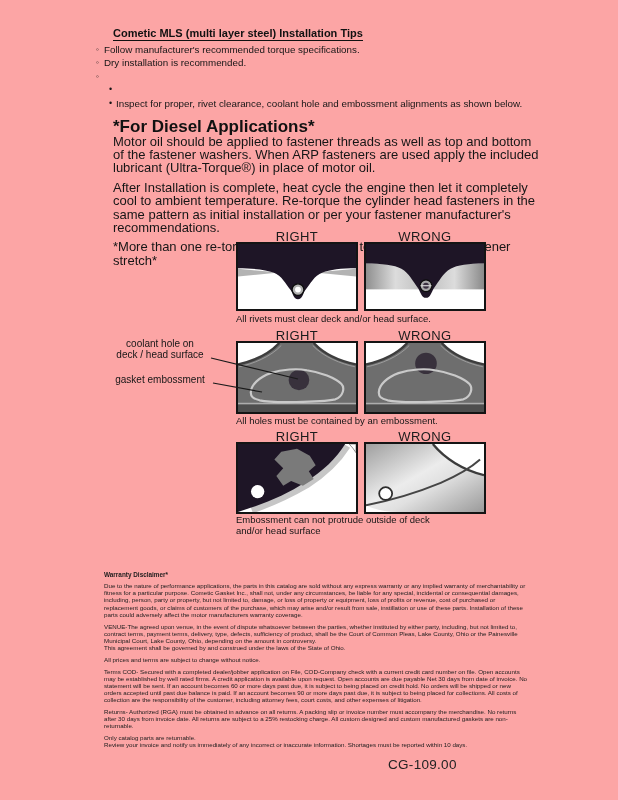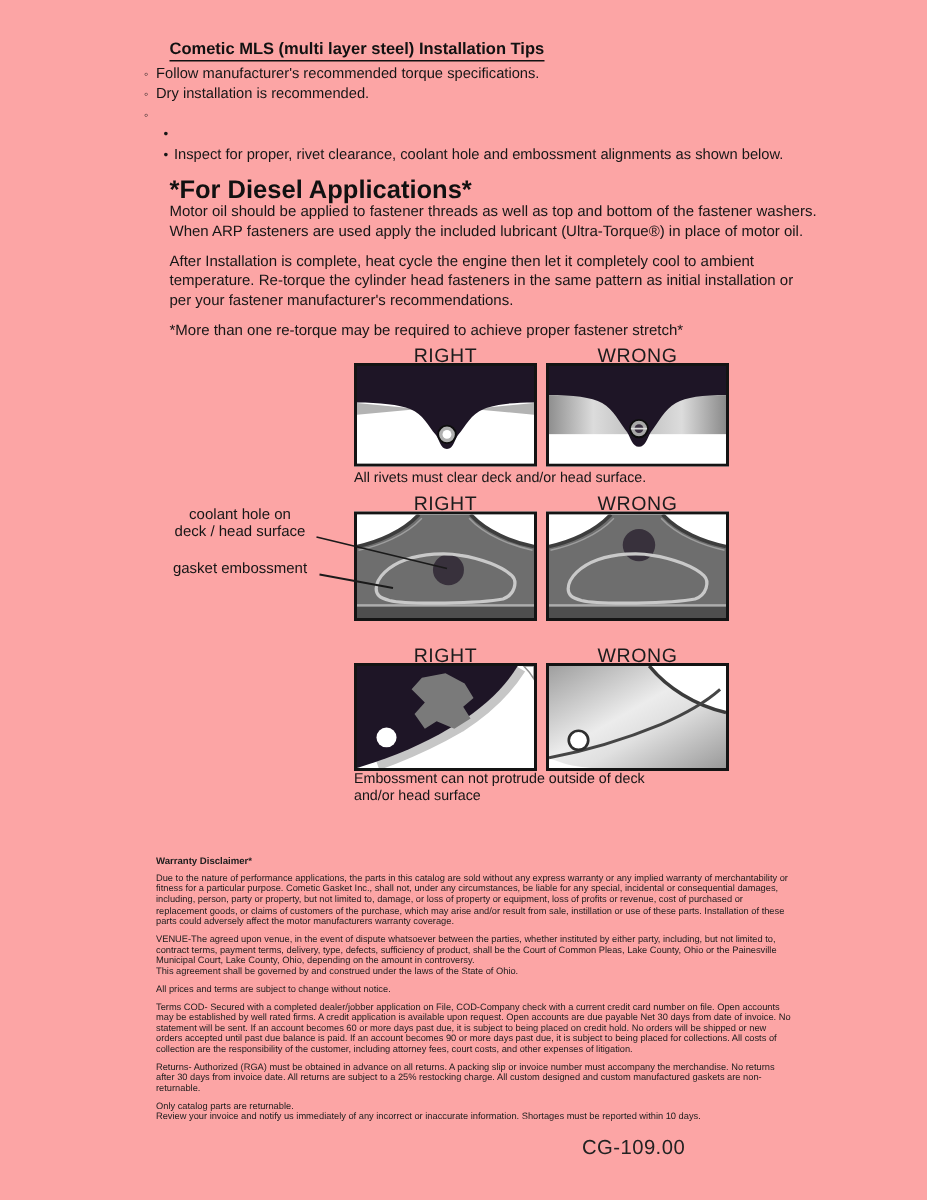--- a/index.html
+++ b/index.html
@@ -13,21 +13,21 @@
     left:113px;top:27px;font-size:11px;font-weight:bold;color:#111;
     border-bottom:1.6px solid #111;padding-bottom:1px;white-space:nowrap;
   }
   .bullets{left:96px;top:43px;width:470px;font-size:9.8px;line-height:13.4px;color:#161616;}
   .b-row{display:flex;}
   .b-row.sub{margin-left:13px;}
   .b-marker{width:8px;flex:0 0 8px;font-size:8px;}
   .b-row.sub .b-marker{width:7px;flex:0 0 7px;font-size:9px;}
   
   .diesel-heading{left:113px;top:117px;font-size:17px;font-weight:bold;color:#111;}
-  .diesel-paras{left:113px;top:135px;width:432px;font-size:10px;line-height:13.2px;color:#161616;}
+  .diesel-paras{left:113px;top:135px;width:432px;font-size:13px;line-height:13.2px;color:#161616;}
   .diesel-paras p{margin:0 0 6.5px 0;}
   
   .dg-box{width:122px;height:69px;border:2px solid #141414;box-sizing:border-box;background:#fff;}
   .dg-box svg{display:block;width:100%;height:100%;}
   .dg-label{width:122px;text-align:center;font-size:13px;letter-spacing:.4px;color:#1c1c1c;}
   .dg-caption{font-size:9.5px;color:#151515;line-height:10.5px;white-space:pre-line;}
   .callout{width:104px;text-align:center;font-size:10px;line-height:10.8px;color:#161616;white-space:pre-line;}
   
   .fine{left:104px;top:571px;width:425px;font-size:6.2px;line-height:7.15px;color:#1c1c1c;}
   .fine h4{margin:0 0 4px 0;font-size:6.4px;}
@@ -144,20 +144,21 @@
       <circle cx="61" cy="21" r="11" style="fill:var(--hole-dark)"></circle>
       <path d="M13,51 C13,43 22,35 33,31 C45,27 60,26 70,28 C84,30 99,36 105,42 C109,46 107,55 99,58 C84,61 34,62 22,59 C15,57 13,55 13,51 Z" fill="none" style="stroke:var(--emboss-line)" stroke-width="2.2"></path>
     </svg>
   </div>
 
   <svg class="abs" style="left:108px;top:340px;z-index:5;pointer-events:none;" width="200" height="60" viewBox="0 0 200 60">
     <line x1="103" y1="18" x2="190" y2="39" stroke="#1a1a1a" stroke-width="1.2"></line>
     <line x1="105" y1="43" x2="154" y2="52" stroke="#1a1a1a" stroke-width="1.2"></line>
   </svg>
 
+  <div class="abs dg-caption" style="left:236px;top:416px;width:280px;">All holes must be contained by an embossment.</div>
 
   <div class="abs dg-label" style="left:236px;top:429px;">RIGHT</div>
   <div class="abs dg-label" style="left:364px;top:429px;">WRONG</div>
 
   <div class="abs dg-box" style="left:236px;top:442px;height:72px;">
     <svg viewBox="0 0 120 70" preserveAspectRatio="none">
       <rect x="0" y="0" width="120" height="70" fill="#ffffff"></rect>
       <path d="M111,2 C101,18 87,31 70,42 C53,52 34,61 14,68" fill="none" stroke="#c6c6c6" stroke-width="7"></path>
       <path d="M0,0 H109 C100,15 86,28 69,39 C52,50 33,59 12,66 L0,70 Z" style="fill:var(--diagram-black)"></path>
       <path d="M113,0 L120,0 L120,9 C118,5.5 115.5,2.5 113,0 Z" fill="#ffffff" stroke="#8f8f8f" stroke-width="1"></path>

